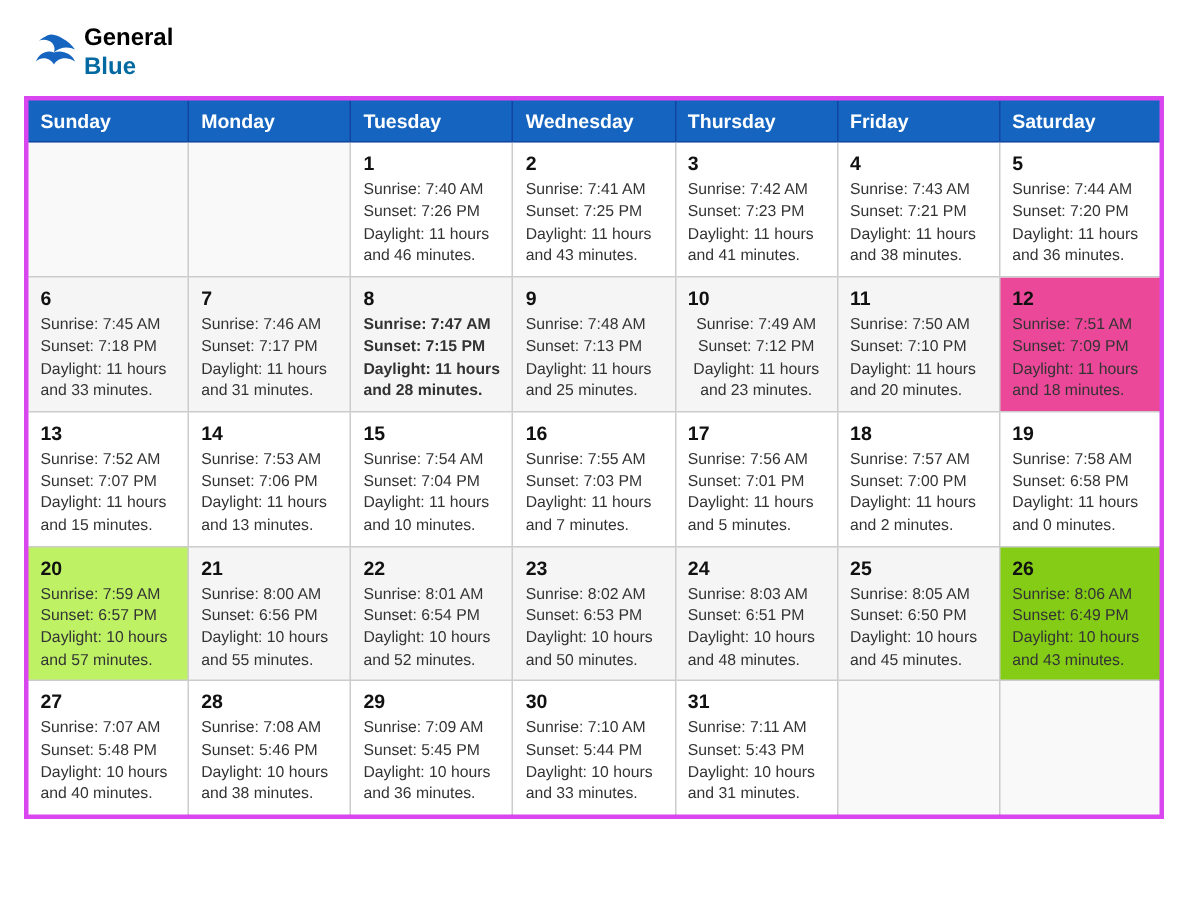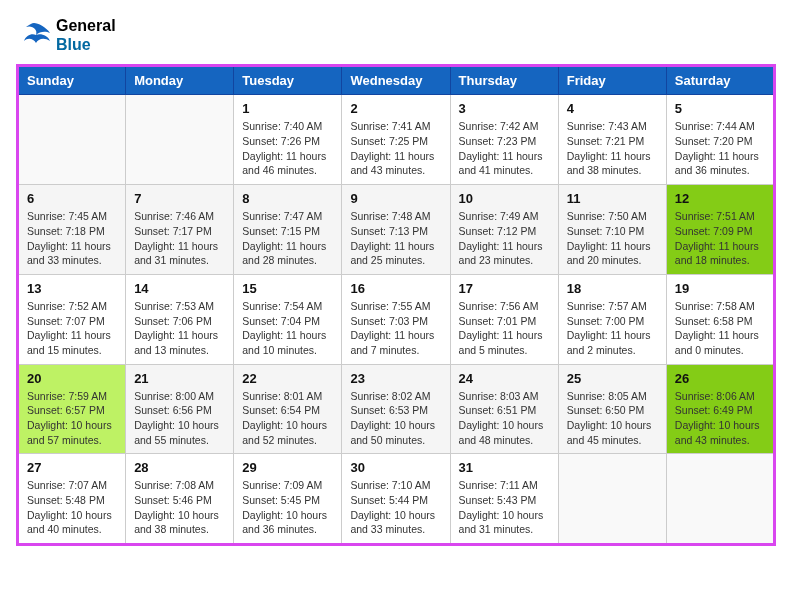--- a/index.html
+++ b/index.html
@@ -149,43 +149,43 @@
 Daylight: 11 hours and 33 minutes.</div>
         </td>
         <td style="background: rgb(245, 245, 245);">
           <span class="day-num">7</span>
           <div class="day-info" style="white-space: pre-line;">Sunrise: 7:46 AM
 Sunset: 7:17 PM
 Daylight: 11 hours and 31 minutes.</div>
         </td>
         <td style="background: rgb(245, 245, 245);">
           <span class="day-num">8</span>
-          <div class="day-info" style="white-space: pre-line;">Sunrise: 7:47 AM
+          <div class="day-info" style="white-space: pre-line; font-weight: bold;">Sunrise: 7:47 AM
 Sunset: 7:15 PM
 Daylight: 11 hours and 28 minutes.</div>
         </td>
         <td style="background: rgb(245, 245, 245);">
           <span class="day-num">9</span>
           <div class="day-info" style="white-space: pre-line;">Sunrise: 7:48 AM
 Sunset: 7:13 PM
 Daylight: 11 hours and 25 minutes.</div>
         </td>
         <td style="background: rgb(245, 245, 245);">
           <span class="day-num">10</span>
-          <div class="day-info" style="white-space: pre-line;">Sunrise: 7:49 AM
+          <div class="day-info" style="white-space: pre-line; text-align: center;">Sunrise: 7:49 AM
 Sunset: 7:12 PM
 Daylight: 11 hours and 23 minutes.</div>
         </td>
         <td style="background: rgb(245, 245, 245);">
           <span class="day-num">11</span>
           <div class="day-info" style="white-space: pre-line;">Sunrise: 7:50 AM
 Sunset: 7:10 PM
 Daylight: 11 hours and 20 minutes.</div>
         </td>
-        <td style="background: #84cc16;">
+        <td style="background: #ec4899;">
           <span class="day-num">12</span>
           <div class="day-info" style="white-space: pre-line;">Sunrise: 7:51 AM
 Sunset: 7:09 PM
 Daylight: 11 hours and 18 minutes.</div>
         </td>
       </tr>
       <tr style="background: #1d4ed8;">
         <td>
           <span class="day-num">13</span>
           <div class="day-info" style="white-space: pre-line;">Sunrise: 7:52 AM

